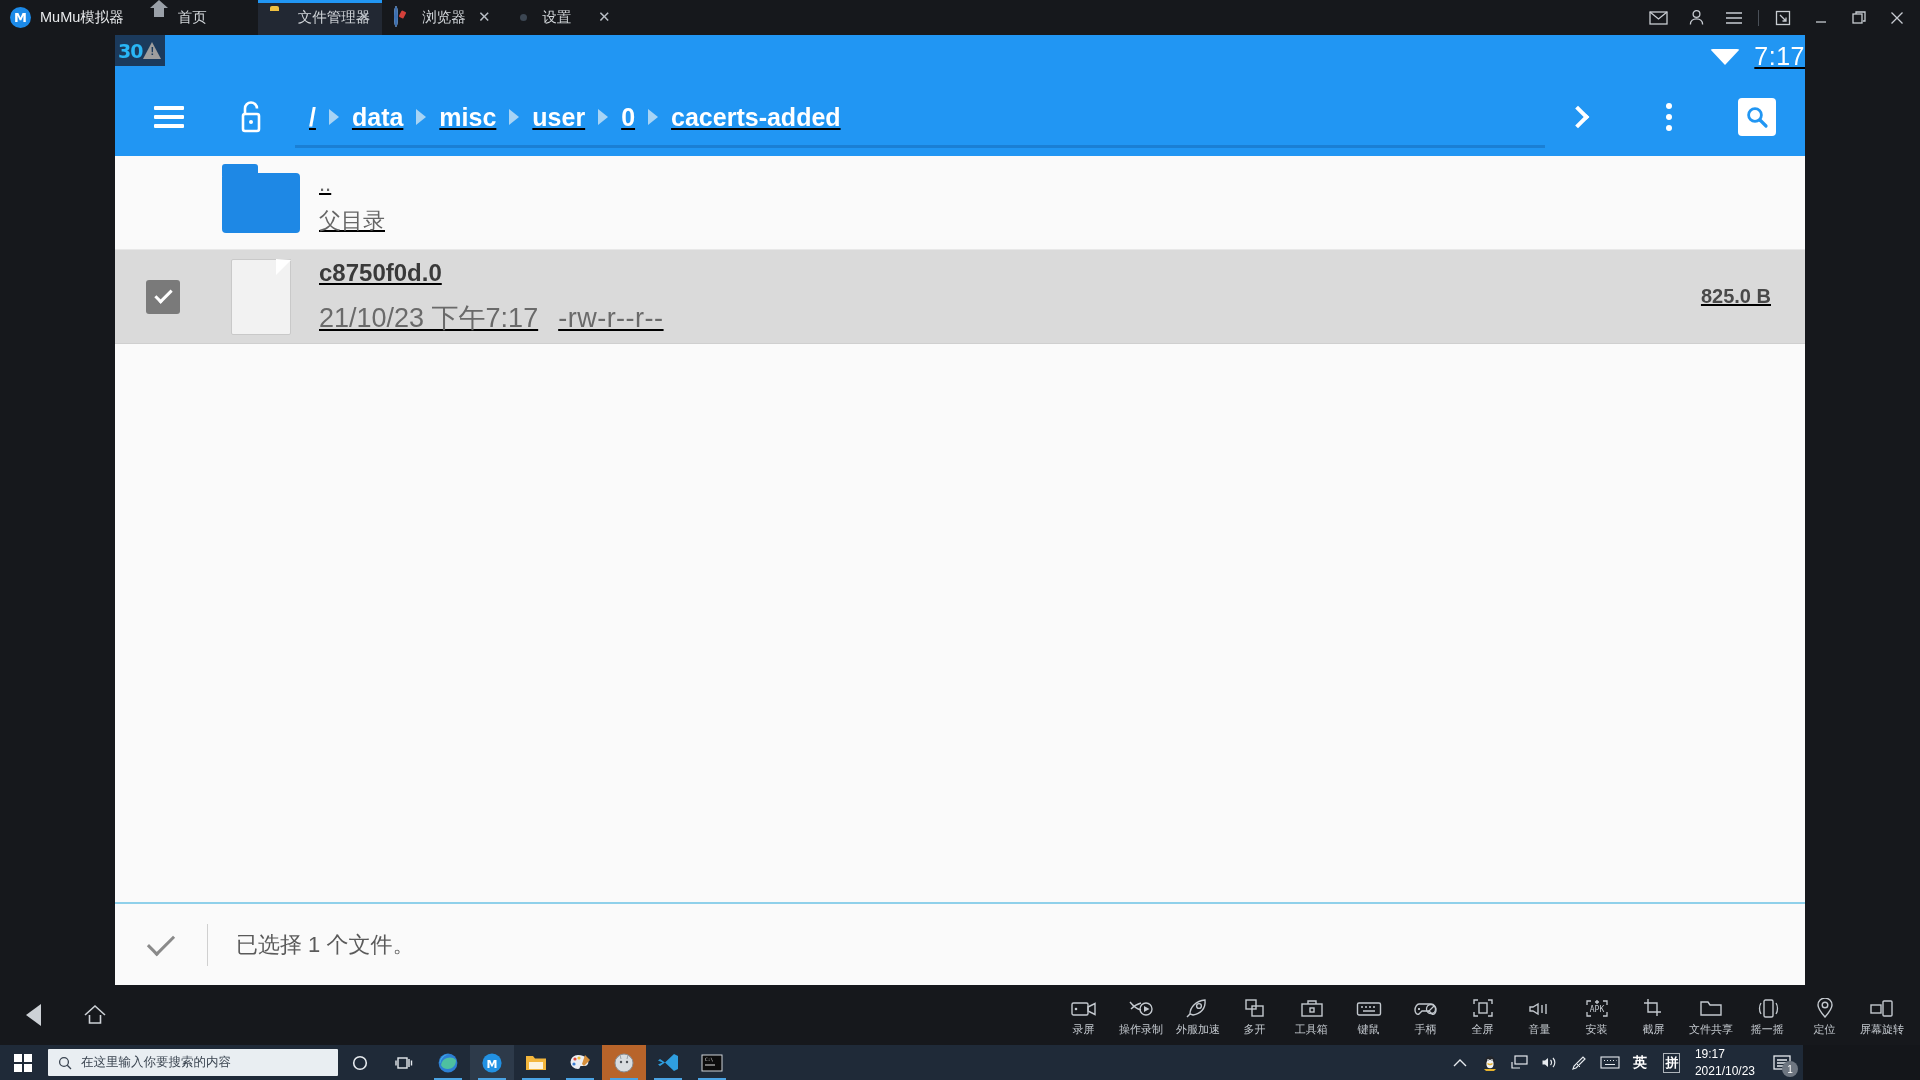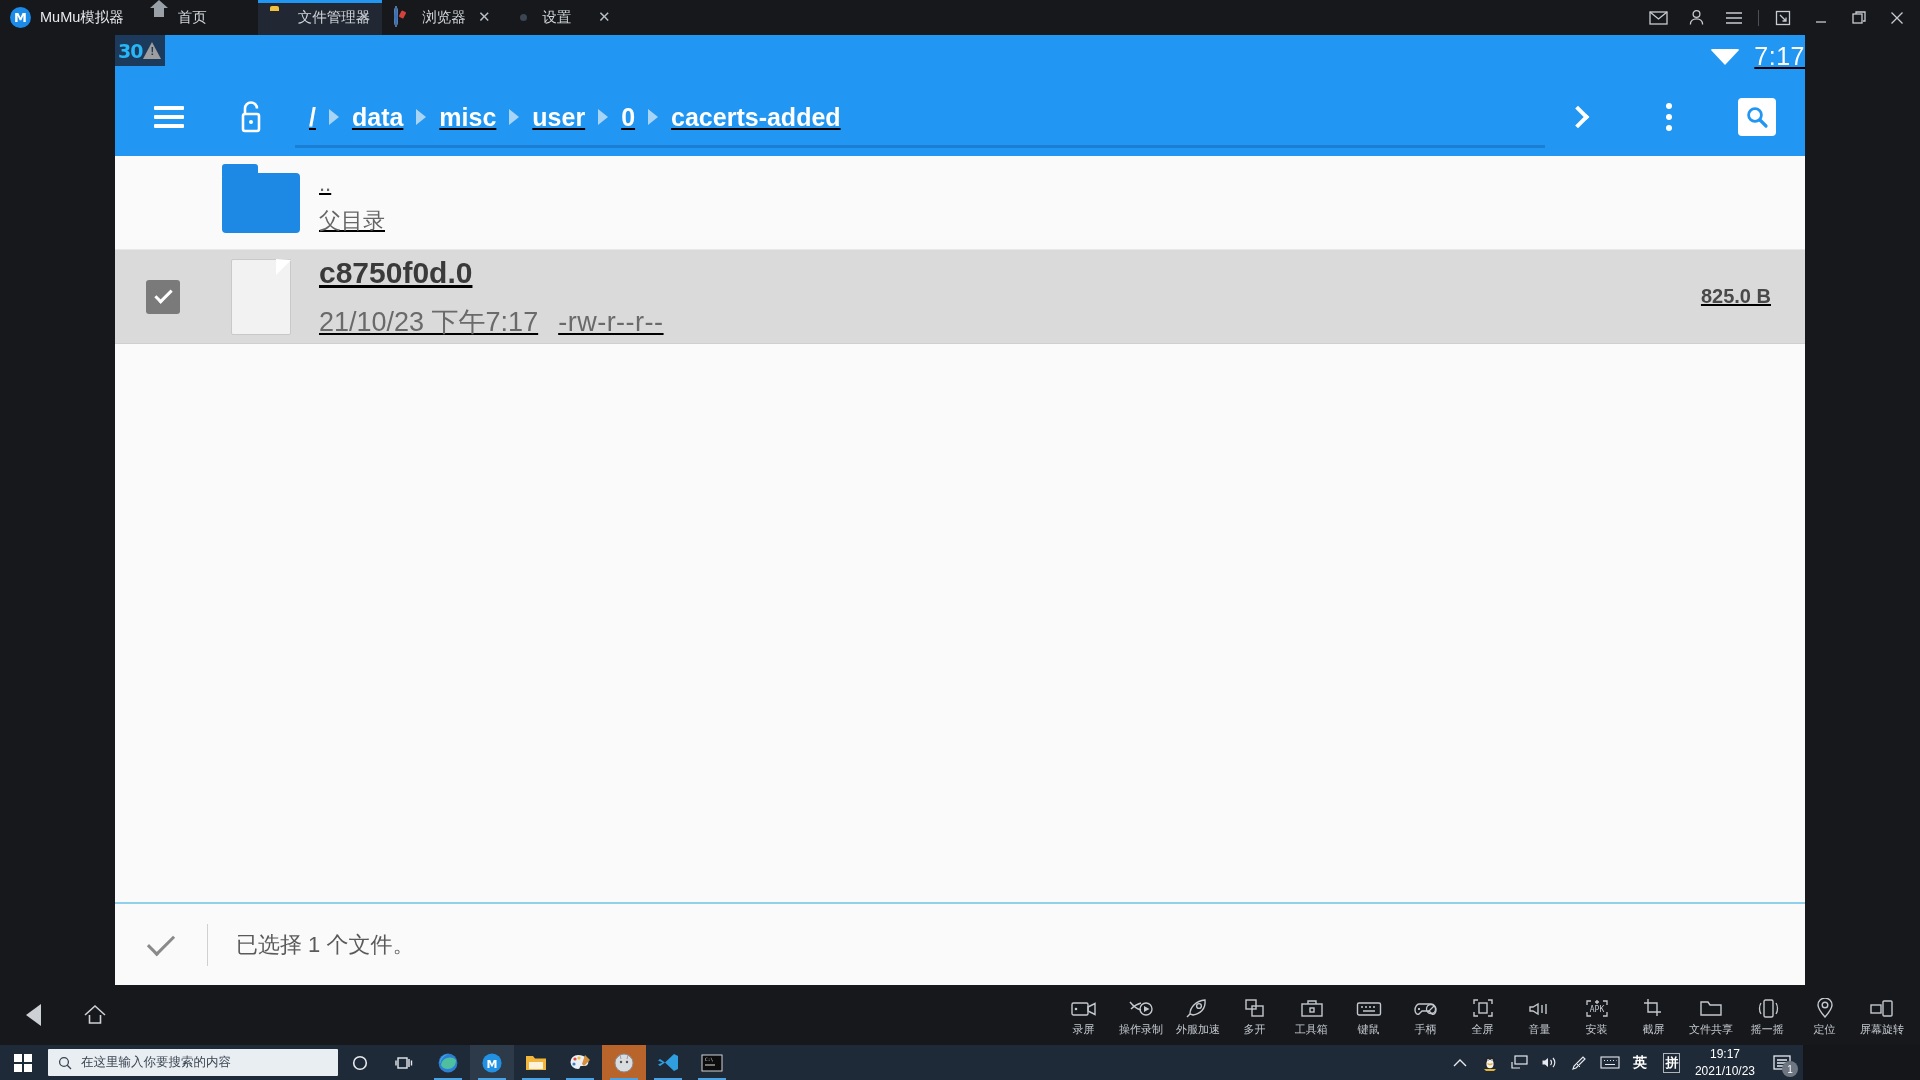--- a/index.html
+++ b/index.html
@@ -207,21 +207,21 @@
   .file-big {
     width: 60px; height: 76px; background: #f2f2f2; border: 1px solid #c9c9c9;
     border-radius: 2px; position: relative;
   }
   .file-big::after {
     content: ""; position: absolute; right: -1px; top: -1px;
     width: 0; height: 0; border-left: 15px solid #ffffff; border-bottom: 15px solid transparent;
     border-top: 1px solid #c9c9c9;
   }
   .row-text { flex: 1; min-width: 0; padding-left: 8px; }
-  .row-title { font-size: 30px; color: #3a3a3a; font-weight: bold; line-height: 1.35; }
+  .row-title { font-size: 24px; color: #3a3a3a; font-weight: bold; line-height: 1.35; }
   .row-sub { font-size: 27px; color: #6a6a6a; margin-top: 11px; }
   .row-sub .perm { margin-left: 20px; letter-spacing: .5px; }
   .row-size { font-size: 20px; color: #4a4a4a; font-weight: bold; padding-right: 34px; white-space: nowrap; }
   .row.parent .row-title { font-size: 22px; color: #666; font-weight: normal; }
   .row.parent .row-sub { color: #666; font-size: 22px; margin-top: 8px; }
 
   
   .app-status {
     position: absolute; left: 0; bottom: 0; width: 1690px; height: 83px;
     background: #fafafa; border-top: 2px solid #8fd0ea;
@@ -273,21 +273,21 @@
     content: ""; position: absolute; bottom: 0; left: 8px; right: 8px; height: 2.5px;
     background: #4ba3e3;
   }
   .tbicon.active { background: #2d3a4a; }
   .tbicon.orange { background: #b8642a; }
   .tray { margin-left: auto; display: flex; align-items: center; gap: 0; padding-right: 4px; }
   .trayico { width: 30px; height: 35px; display: flex; align-items: center; justify-content: center;
              color: #e6eaee; font-size: 14px; }
   .traytext { color: #fff; font-size: 14px; font-weight: bold; }
   .clock-box {
-    display: flex; flex-direction: column; align-items: center; justify-content: center;
+    display: flex; flex-direction: column; justify-content: center;
     color: #fff; font-size: 12px; line-height: 1.35; padding: 0 10px 0 6px;
   }
   .notif {
     width: 34px; height: 35px; display: flex; align-items: center; justify-content: center;
     position: relative; color: #e6eaee;
   }
   .notif-badge {
     position: absolute; right: 1px; bottom: 3px;
     width: 16px; height: 16px; border-radius: 50%; background: #6e7681;
     color: #fff; font-size: 10px; display: flex; align-items: center; justify-content: center;

